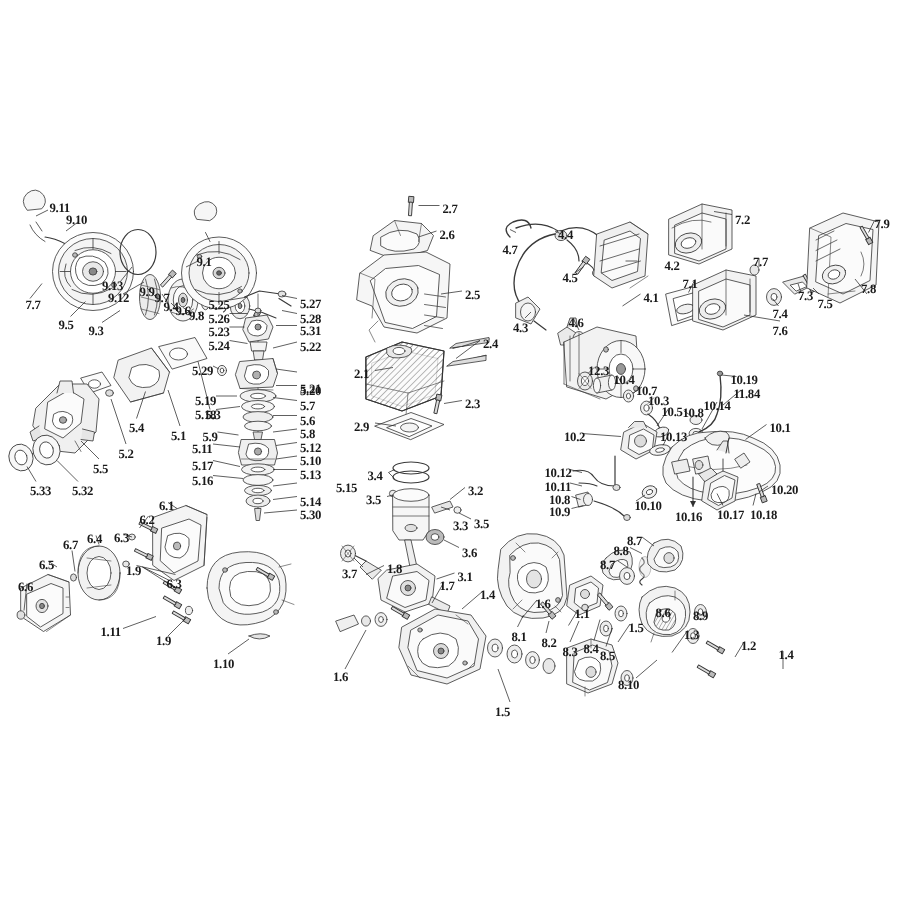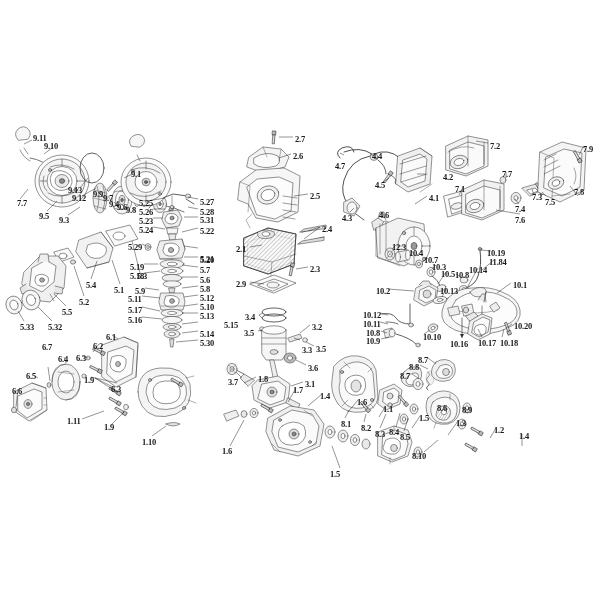--- a/index.html
+++ b/index.html
@@ -798,21 +798,21 @@
       <div class="lbl" style="left: 137px; top: 272px;">5.3</div>
       <div class="lbl" style="left: 86px; top: 281px;">5.4</div>
       <div class="lbl" style="left: 79px; top: 298px;">5.2</div>
       <div class="lbl" style="left: 62px; top: 308px;">5.5</div>
       <div class="lbl" style="left: 20px; top: 323px;">5.33</div>
       <div class="lbl" style="left: 48px; top: 323px;">5.32</div>
       <div class="lbl" style="left: 106px; top: 333px;">6.1</div>
       <div class="lbl" style="left: 93px; top: 342px;">6.2</div>
       <div class="lbl" style="left: 76px; top: 354px;">6.3</div>
       <div class="lbl" style="left: 58px; top: 355px;">6.4</div>
-      <div class="lbl" style="left: 42px; top: 343px;">6.7</div>
+      <div class="lbl" style="left: 42px; top: 359px;">6.7</div>
       <div class="lbl" style="left: 26px; top: 372px;">6.5</div>
       <div class="lbl" style="left: 111px; top: 385px;">6.3</div>
       <div class="lbl" style="left: 12px; top: 387px;">6.6</div>
       <div class="lbl" style="left: 490px; top: 142px;">7.2</div>
       <div class="lbl" style="left: 583px; top: 145px;">7.9</div>
       <div class="lbl" style="left: 502px; top: 170px;">7.7</div>
       <div class="lbl" style="left: 455px; top: 185px;">7.1</div>
       <div class="lbl" style="left: 532px; top: 193px;">7.3</div>
       <div class="lbl" style="left: 545px; top: 198px;">7.5</div>
       <div class="lbl" style="left: 515px; top: 205px;">7.4</div>

